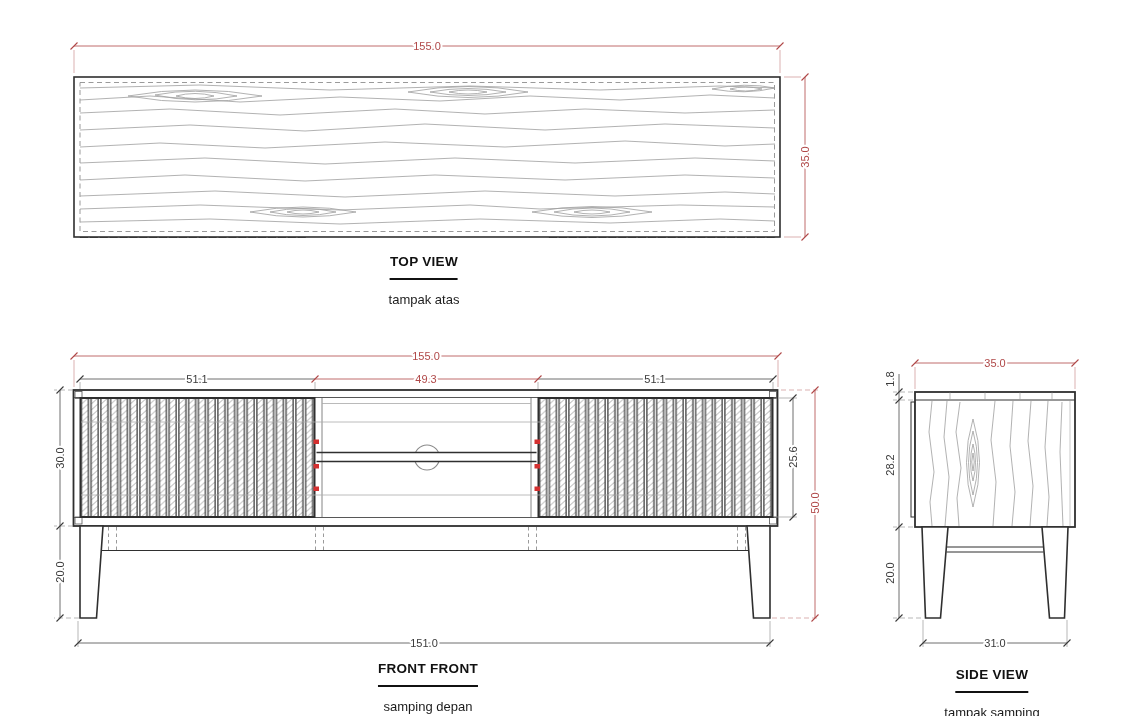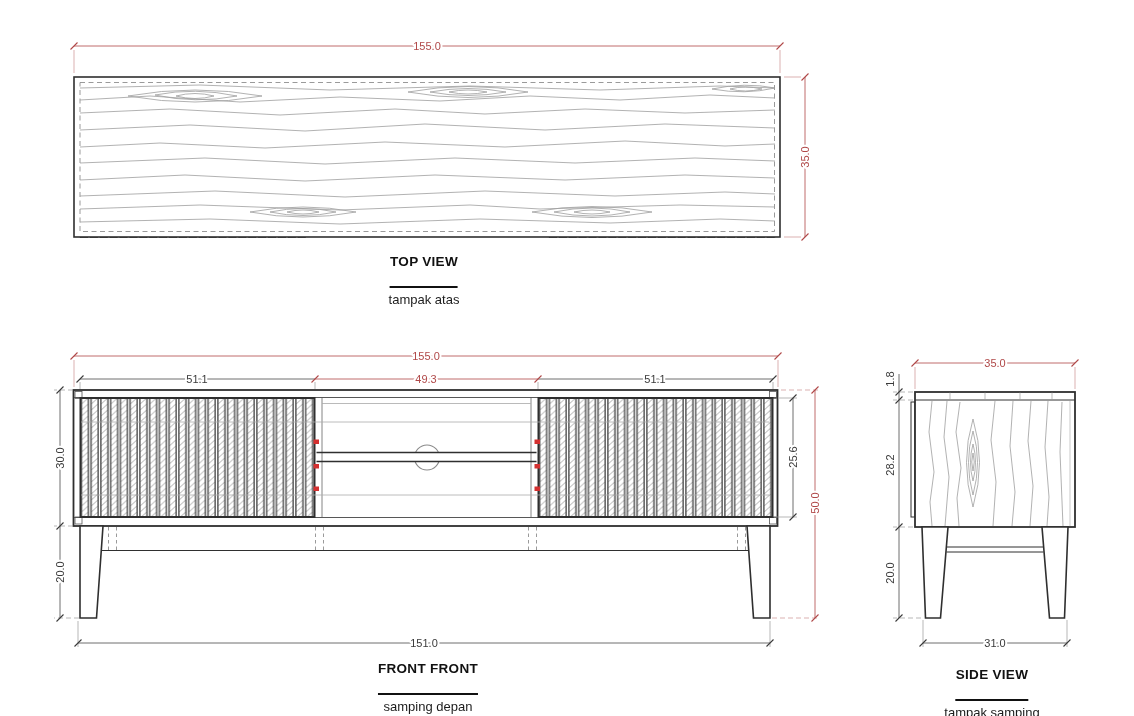--- a/index.html
+++ b/index.html
@@ -4,22 +4,22 @@
 <style>
   html,body{margin:0;padding:0;background:#ffffff;}
   .canvas{position:relative;width:1134px;height:716px;background:#ffffff;overflow:hidden;
           font-family:"Liberation Sans", sans-serif;}
   svg{position:absolute;left:0;top:0;}
   .dim{font-size:11px;fill:#3a3a3a;text-anchor:middle;dominant-baseline:central;
        paint-order:stroke;stroke:#ffffff;stroke-width:4px;stroke-linejoin:round;}
   .dim.red{fill:#b04848;}
   .view-label{position:absolute;transform:translateX(-50%);text-align:center;color:#111;}
   .view-label .t{display:inline-block;font-weight:700;font-size:13.5px;letter-spacing:.3px;
-                 border-bottom:2px solid #111;padding-bottom:16px;line-height:1.1;}
-  .view-label .s{font-size:13px;margin-top:4px;color:#1c1c1c;line-height:1.2;}
+                 border-bottom:2px solid #111;padding-bottom:8px;line-height:1.1;}
+  .view-label .s{font-size:13px;margin-top:12px;color:#1c1c1c;line-height:1.2;}
 </style>
 </head>
 <body>
 
 <div class="canvas">
 <svg id="drawing" width="1134" height="716" viewBox="0 0 1134 716">
   <defs>
     <pattern id="slat" patternUnits="userSpaceOnUse" x="80.5" y="398" width="9.75" height="6">
       <rect x="0" y="0" width="9.75" height="6" fill="#ffffff"></rect>
       <line x1="1.2" y1="6" x2="7.6" y2="0" stroke="#8a8a8a" stroke-width="0.7"></line>

